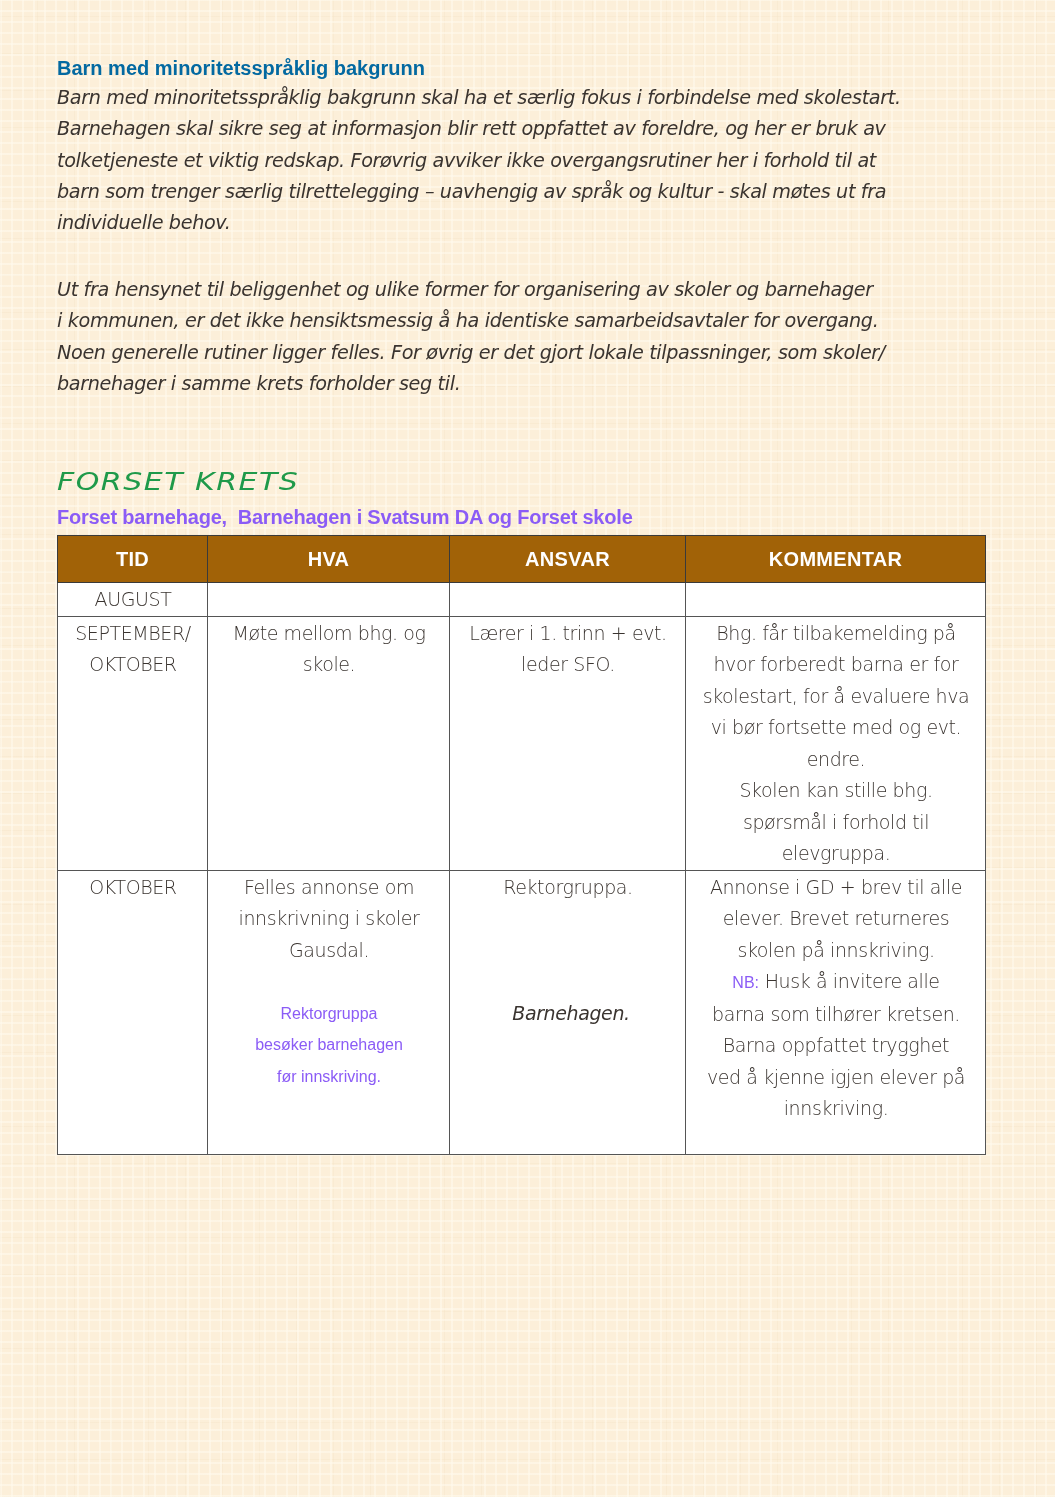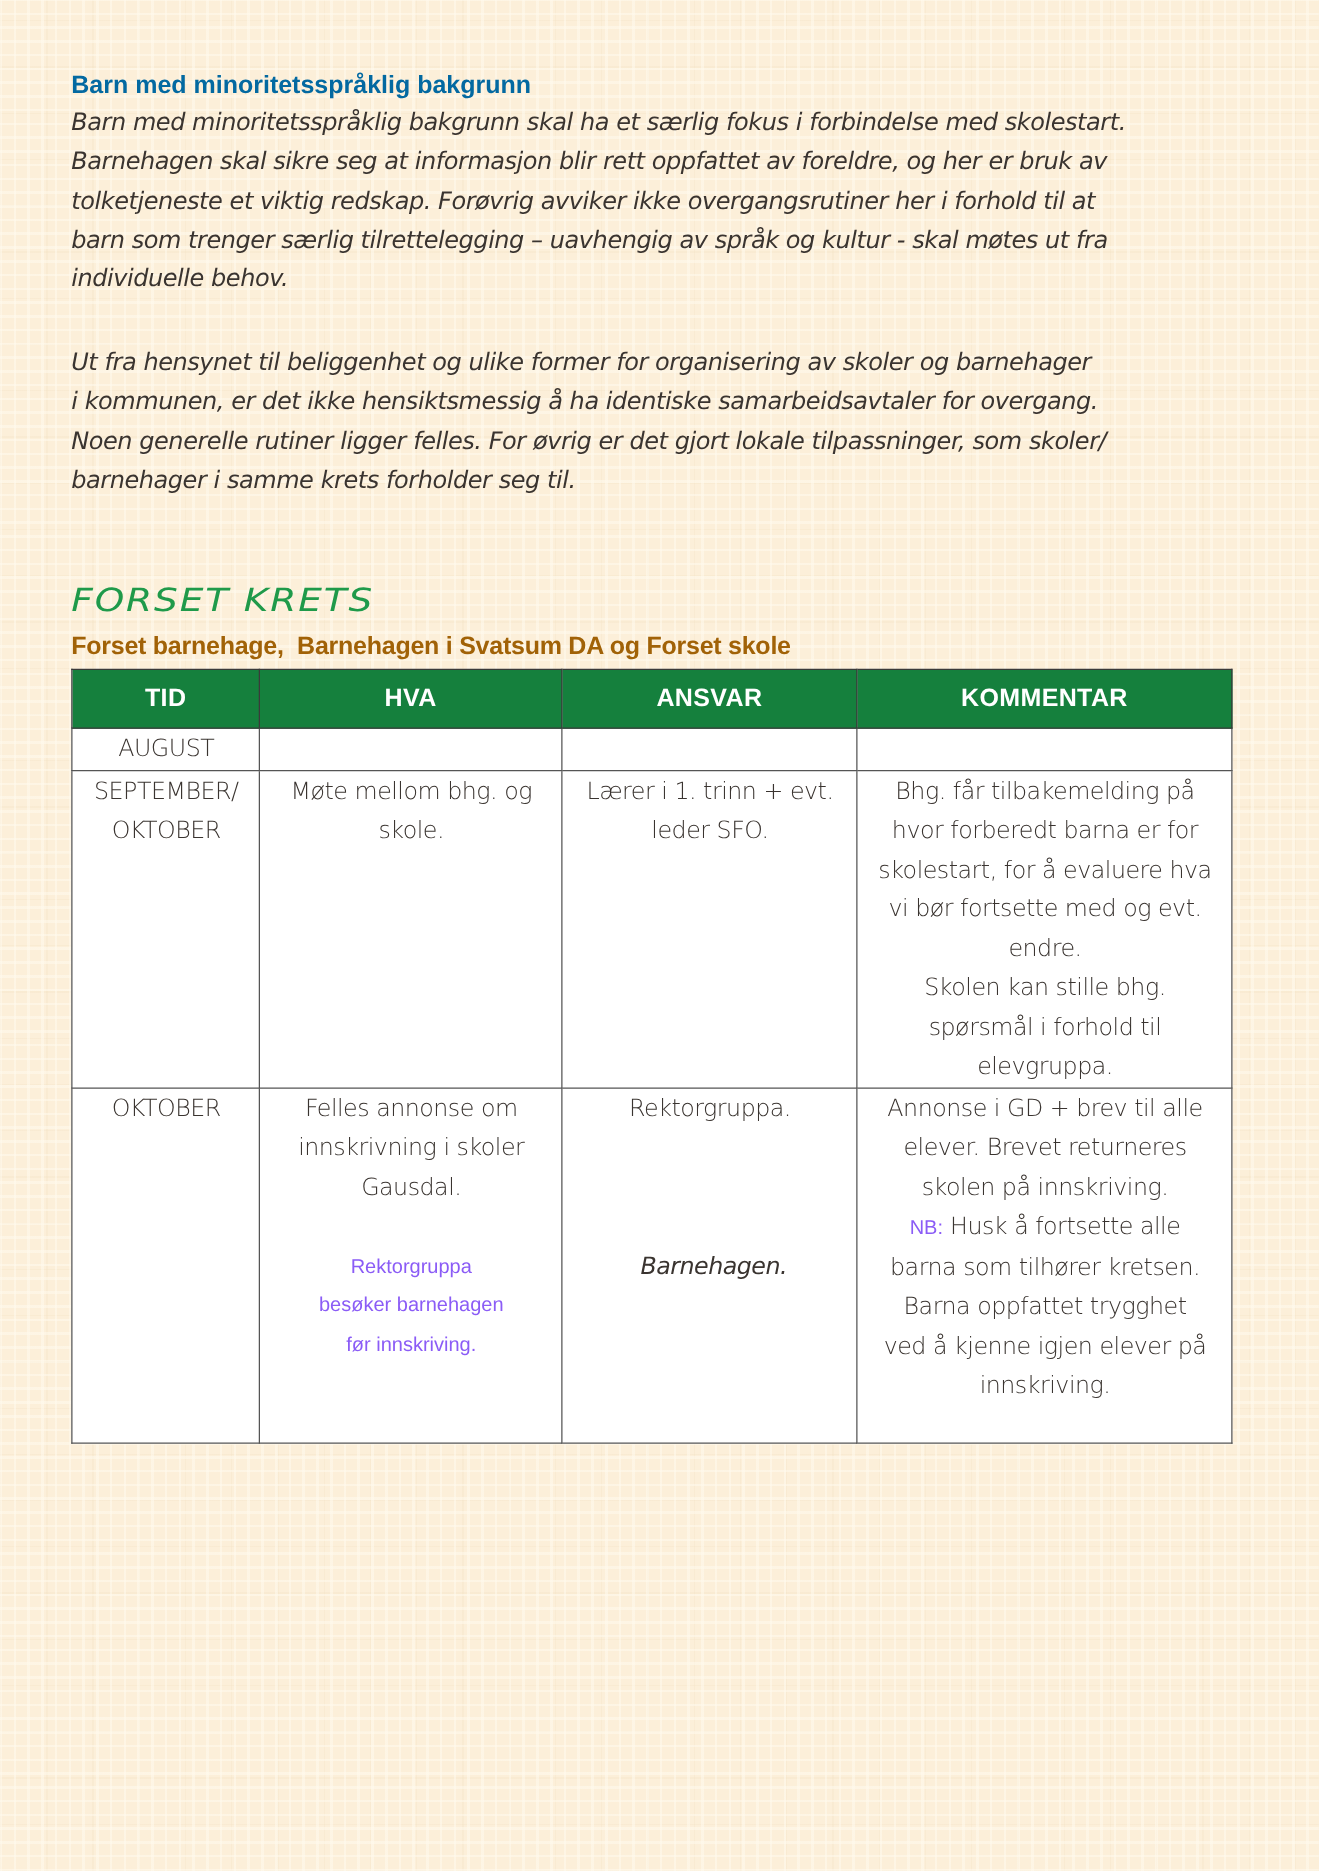--- a/index.html
+++ b/index.html
@@ -50,33 +50,33 @@
       font-style: italic;
       transform: scaleY(0.85);
       transform-origin: left top;
     }
     .krets-sub {
       position: absolute; top: 450px; left: 0;
       font-family: "Liberation Sans", sans-serif;
       font-weight: bold;
       font-size: 20px;
       line-height: 26px;
-      color: #a16207;
+      color: #8b5cf6;
       letter-spacing: -0.2px;
       white-space: pre;
     }
     table.plan {
       position: absolute; top: 481px; left: 0;
       border-collapse: collapse;
       width: 928px;
       background: #ffffff;
       table-layout: fixed;
     }
     table.plan th {
-      background: #15803d;
+      background: #a16207;
       color: #ffffff;
       font-family: "Liberation Sans", sans-serif;
       font-weight: bold;
       font-size: 20px;
       height: 46px;
       padding: 0;
       border: 1.5px solid #3a3a3a;
       text-align: center;
       letter-spacing: 0.3px;
     }
@@ -187,21 +187,21 @@
           <span class="cell-line">Rektorgruppa.</span>
           <span class="gap"></span>
           <span class="gap"></span>
           <span class="gap"></span>
           <span class="cell-line indent">Barnehagen.</span>
         </td>
         <td>
           <span class="cell-line">Annonse i GD + brev til alle</span>
           <span class="cell-line">elever. Brevet returneres</span>
           <span class="cell-line">skolen på innskriving.</span>
-          <span class="cell-line"><span class="bold">NB:</span><span> Husk å fortsette alle</span></span>
+          <span class="cell-line"><span class="bold">NB:</span><span> Husk å invitere alle</span></span>
           <span class="cell-line">barna som tilhører kretsen.</span>
           <span class="cell-line">Barna oppfattet trygghet</span>
           <span class="cell-line">ved å kjenne igjen elever på</span>
           <span class="cell-line">innskriving.</span>
         </td>
       </tr>
     </tbody>
   </table>
 
 </div>

